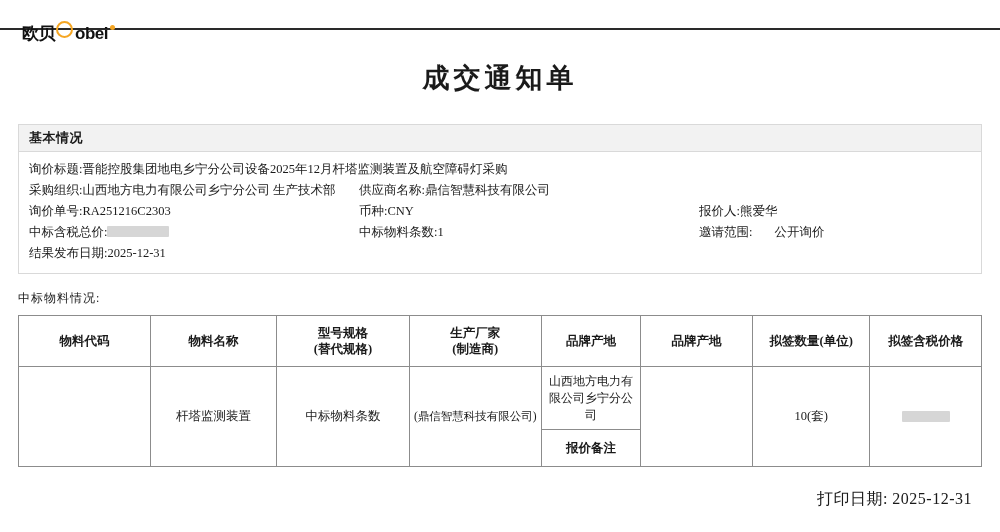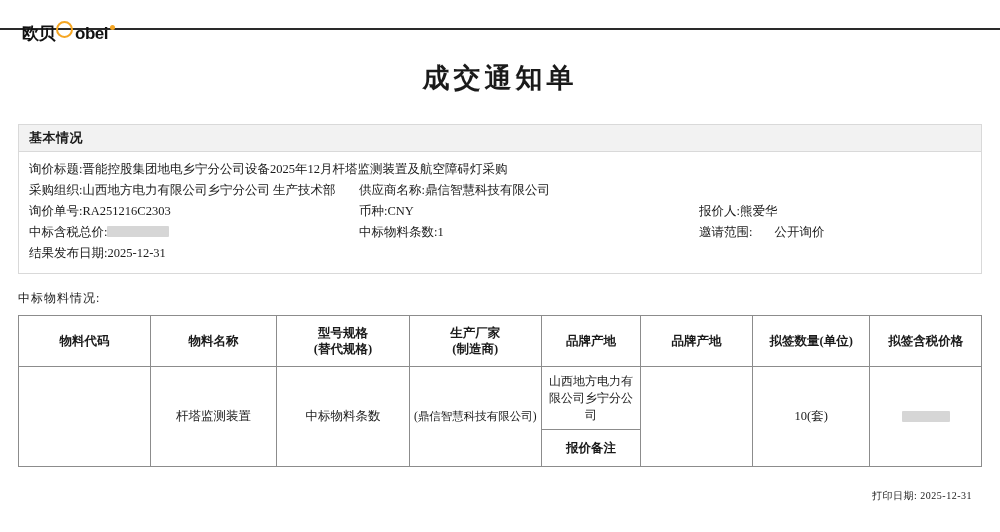--- a/index.html
+++ b/index.html
@@ -159,21 +159,21 @@
     font-weight: bold;
     text-align: left;
     padding-left: 6px;
   }
   td.unit-cell { height: 34px; }
 
   
   .footer {
     margin: 22px 28px 0 0;
     text-align: right;
-    font-size: 10px;
+    font-size: 16px;
     letter-spacing: 0.5px;
   }
 </style>
 </head>
 <body>
 
 <div class="topbar">
   <div class="logo">
     <span class="logo-cn">欧贝</span>
     <span class="logo-mark"></span>

